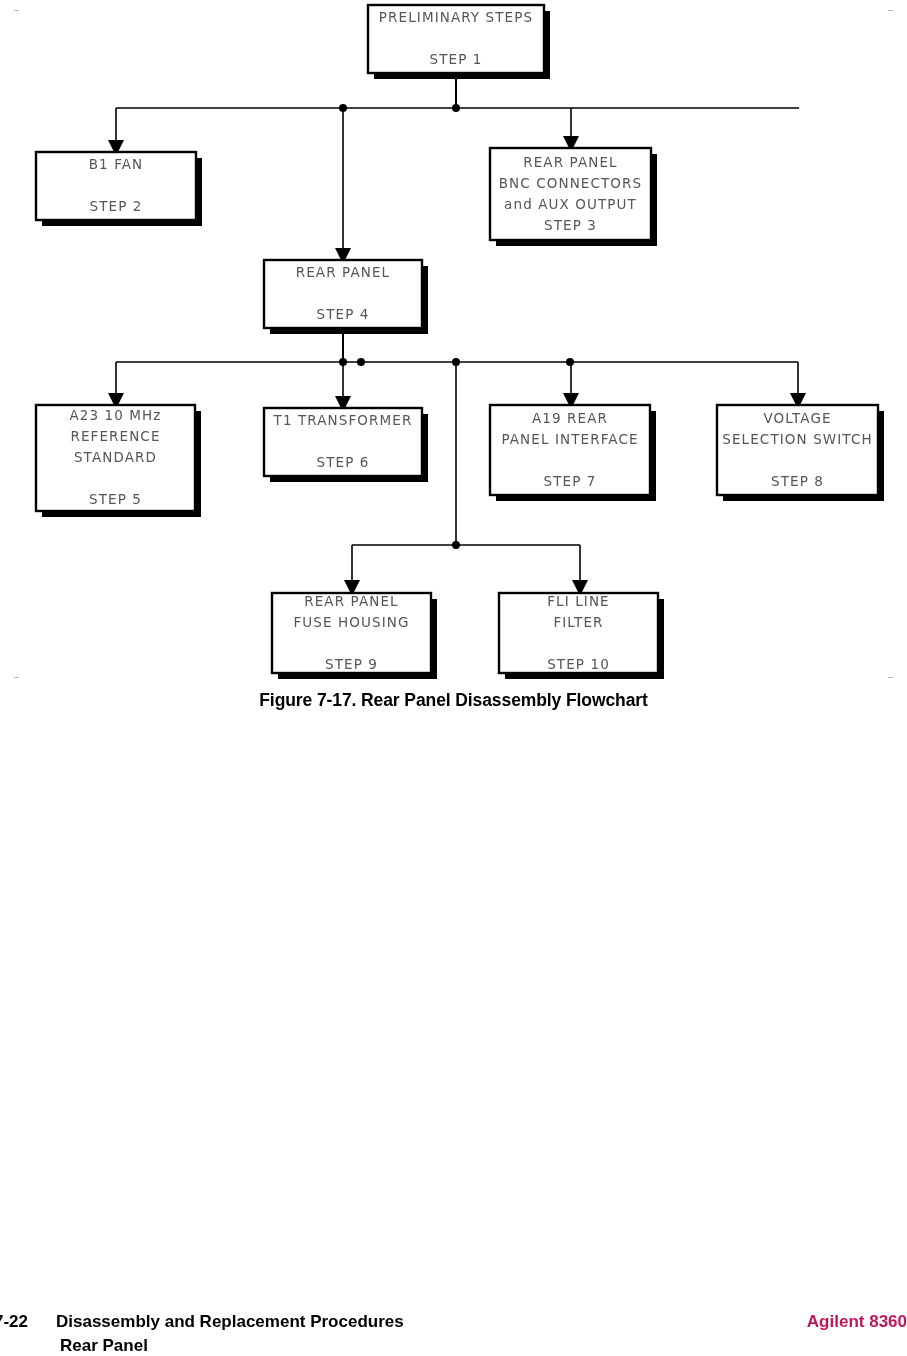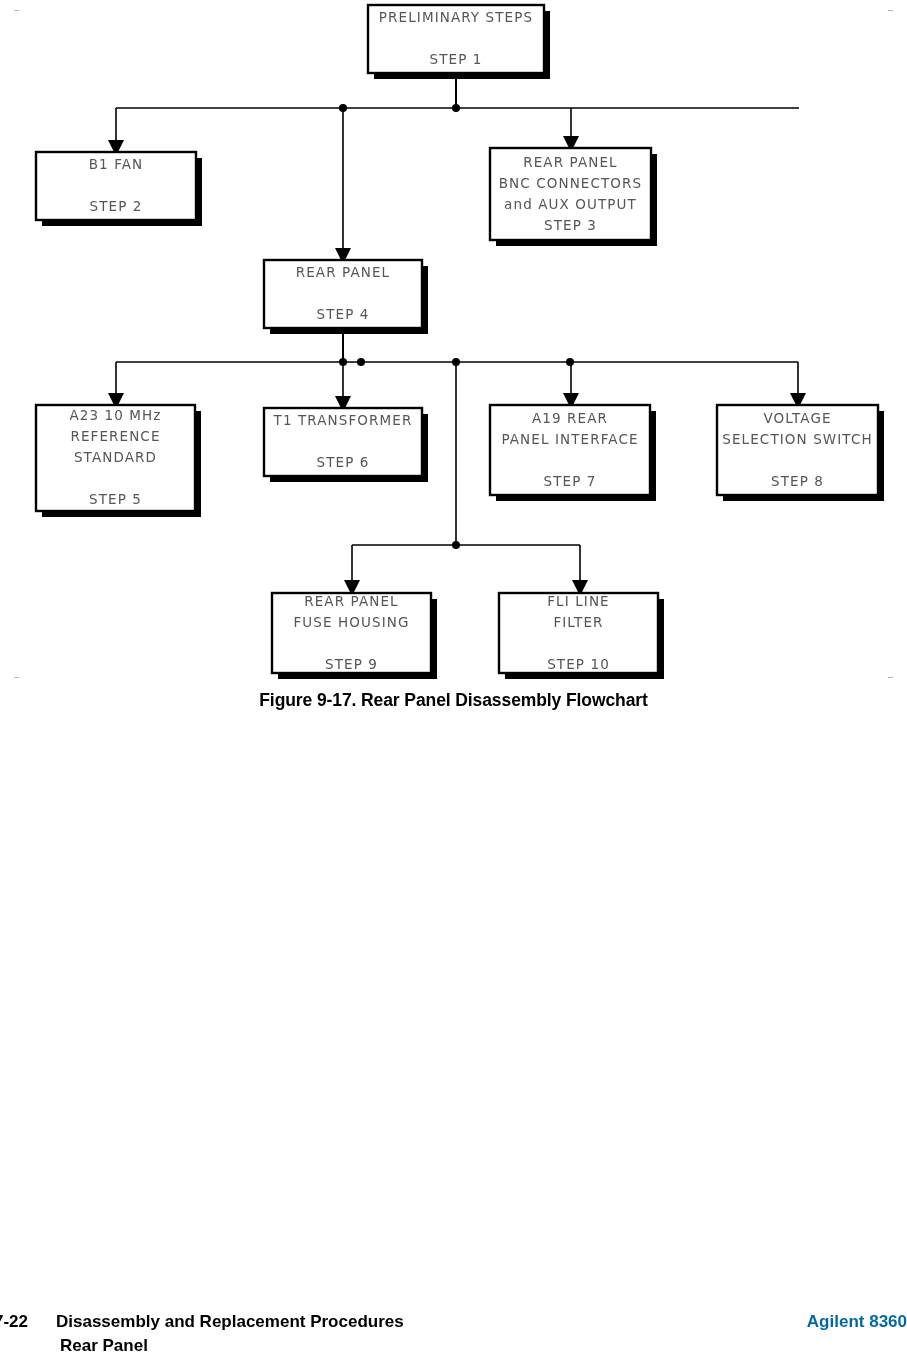--- a/index.html
+++ b/index.html
@@ -73,21 +73,21 @@
     color: #000000;
     white-space: nowrap;
   }
   .footer-right {
     position: absolute;
     right: 0px;
     top: 0;
     font-family: "Liberation Sans", sans-serif;
     font-weight: bold;
     font-size: 17px;
-    color: #0369a1;
+    color: #be185d;
     white-space: nowrap;
   }
   .crop-mark {
     position: absolute;
     width: 5px;
     height: 1px;
     background: #b9b9b9;
   }
 </style>
 </head>
@@ -209,21 +209,21 @@
       <g>
         <rect x="505" y="599" width="159" height="80" fill="#000000"></rect>
         <rect x="499" y="593" width="159" height="80" fill="#ffffff" stroke="#000000" stroke-width="2.4"></rect>
         <text x="578.5" y="601.5" class="box-text" fill="#55555a">FLI  LINE</text>
         <text x="578.5" y="622.5" class="box-text" fill="#55555a">FILTER</text>
         <text x="578.5" y="664.5" class="box-text" fill="#55555a">STEP  10</text>
       </g>
     </g>
 </svg>
 
-<div class="fig-caption">Figure 9-17. Rear Panel Disassembly Flowchart</div>
+<div class="fig-caption">Figure 7-17. Rear Panel Disassembly Flowchart</div>
 
 <div class="footer">
   <div class="footer-left">
     <span class="footer-pageno">7-22</span><span>Disassembly and Replacement Procedures</span>
   </div>
   <div class="footer-sub">Rear Panel</div>
   <div class="footer-right">Agilent 8360</div>
 </div>
 
 <div class="crop-mark" style="left:14px; top:10px;"></div>

